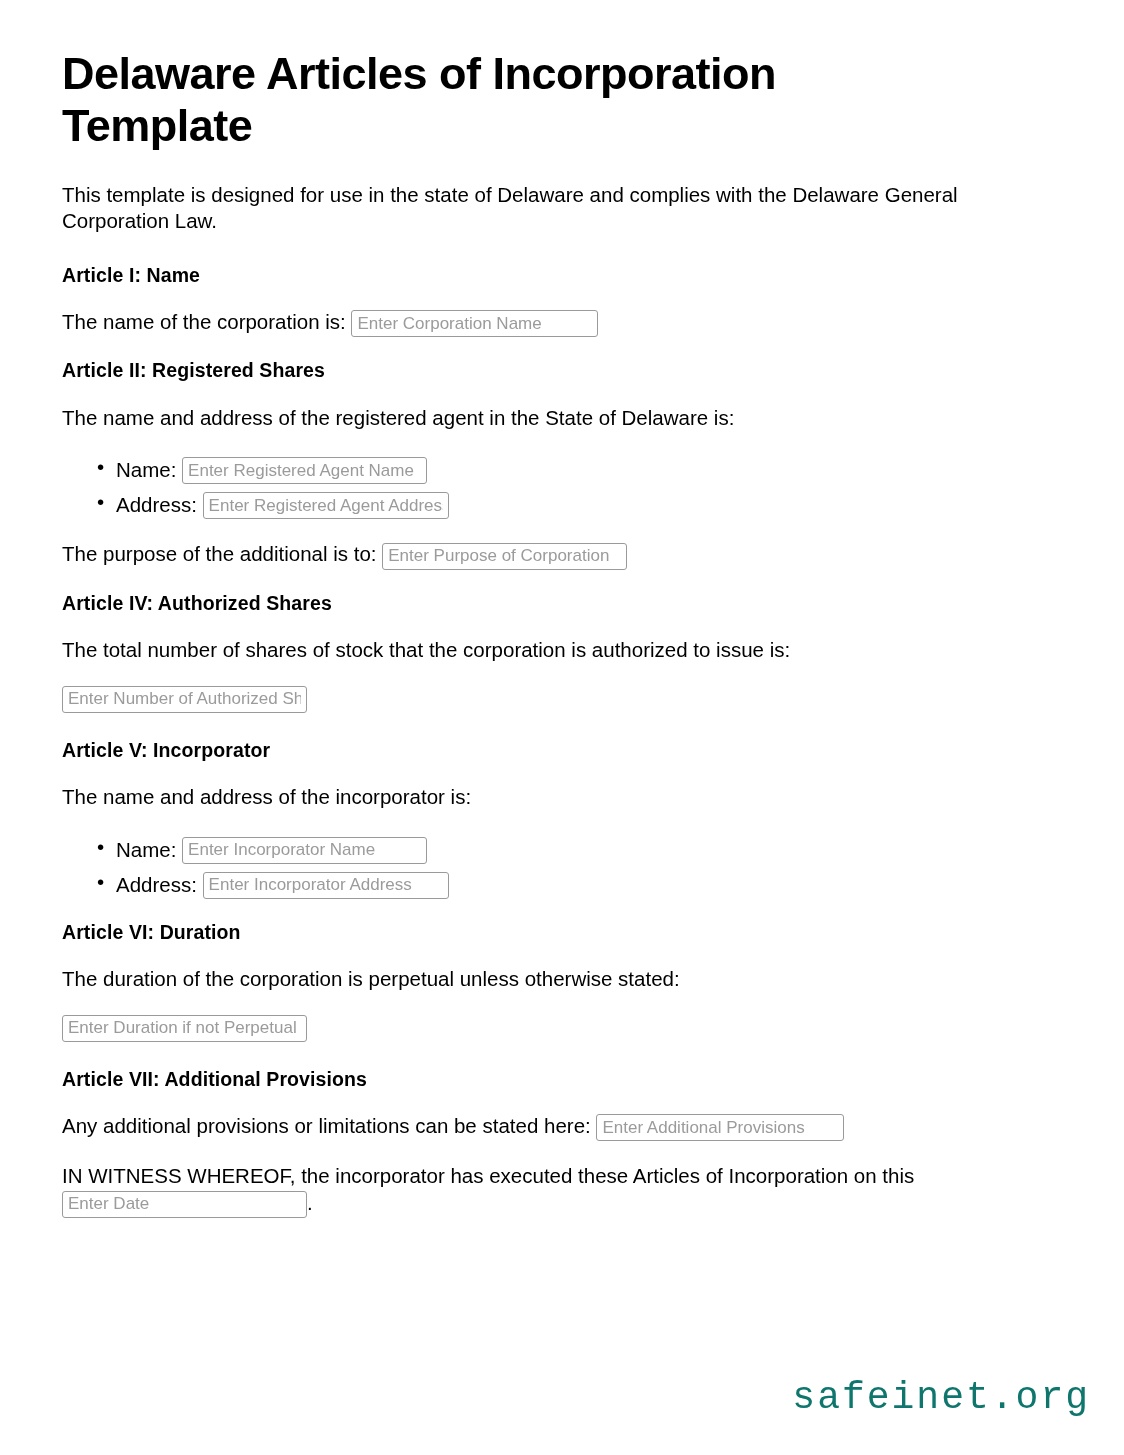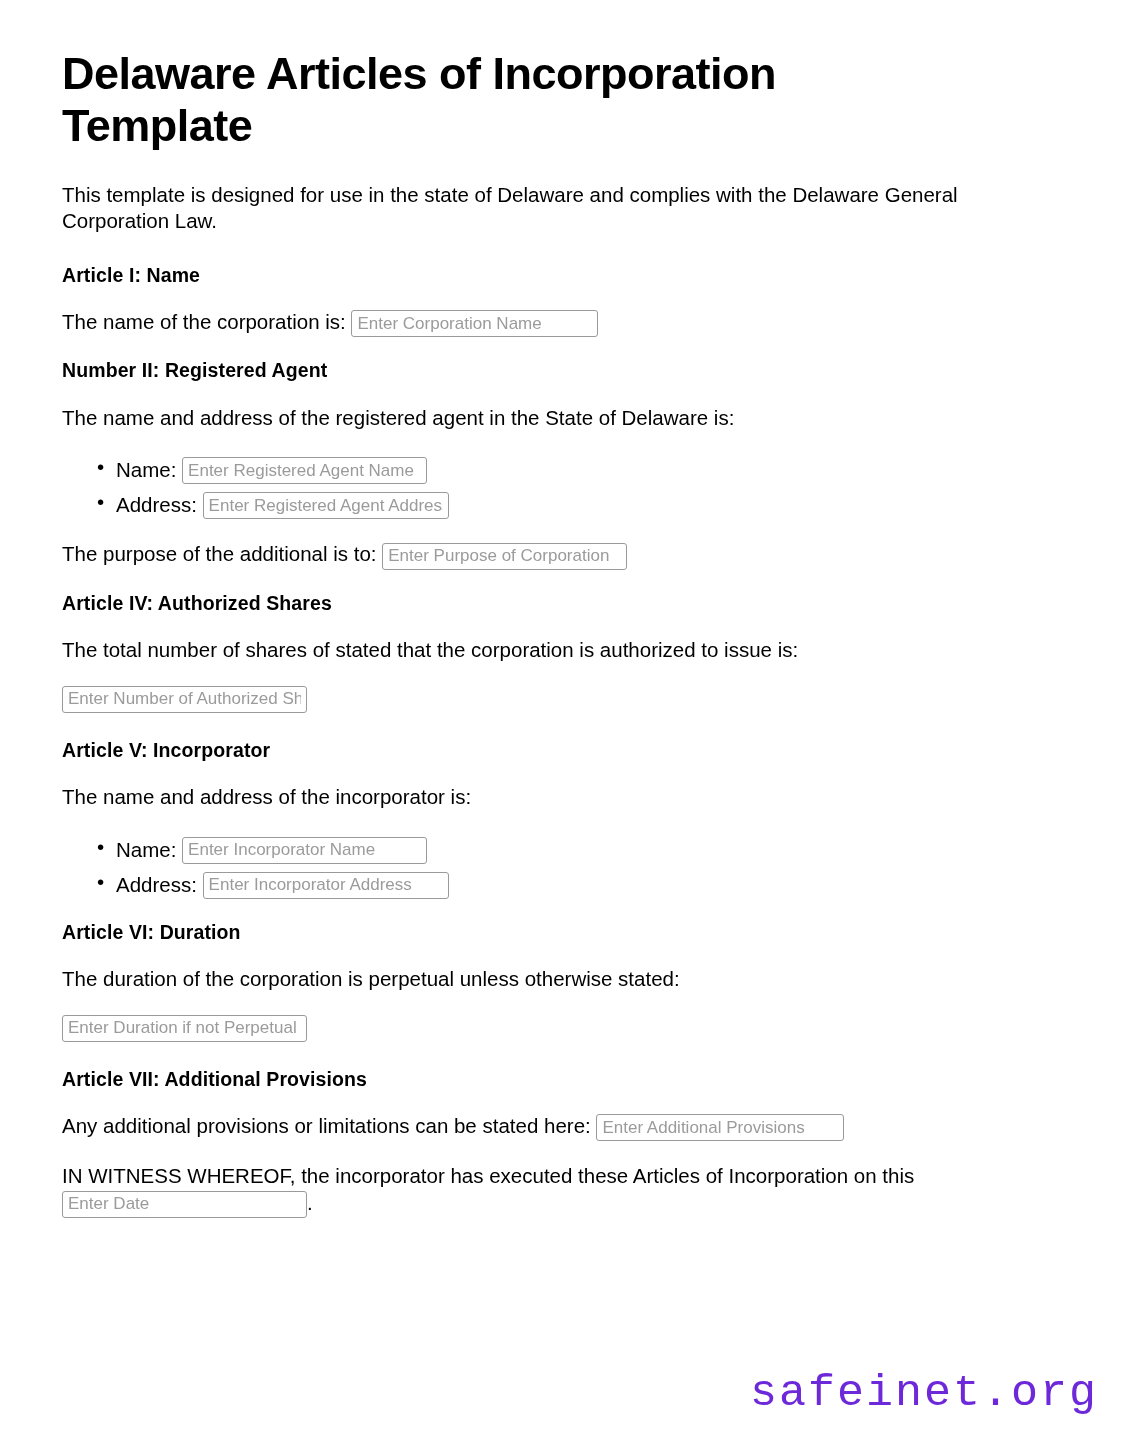--- a/index.html
+++ b/index.html
@@ -121,66 +121,66 @@
   .sig-line {
     display: inline-block;
     width: 242px;
     border-bottom: 3px solid #1a1a1a;
     height: 14px;
     vertical-align: baseline;
     margin-left: 8px;
   }
   .watermark {
     position: absolute;
-    right: 26px;
+    right: 34px;
     bottom: 36px;
     font-family: "Liberation Mono", "DejaVu Sans Mono", monospace;
-    font-size: 45px;
+    font-size: 38px;
     letter-spacing: 2px;
-    color: #6d28d9;
+    color: #0f766e;
     white-space: nowrap;
   }
 </style>
 </head>
 <body>
 
 <div class="page">
 
   <h1 class="doc-title">Delaware Articles of Incorporation Template</h1>
 
   <p class="intro">This template is designed for use in the state of Delaware and complies with the Delaware General Corporation Law.</p>
 
   <h2 class="article-heading">Article I: Name</h2>
   <p class="body-text">
     <span>The name of the corporation is:</span>
     <input class="tmpl-input w-corp" type="text" placeholder="Enter Corporation Name" style="">
   </p>
 
-  <h2 class="article-heading">Number II: Registered Agent</h2>
+  <h2 class="article-heading">Article II: Registered Shares</h2>
   <p class="body-text tight">The name and address of the registered agent in the State of Delaware is:</p>
   <ul class="field-list">
     <li>
       <span class="bullet">•</span>
       <span class="lbl">Name:</span>
       <input class="tmpl-input w-agentname" type="text" placeholder="Enter Registered Agent Name" style="">
     </li>
     <li>
       <span class="bullet">•</span>
       <span class="lbl">Address:</span>
       <input class="tmpl-input w-agentaddr" type="text" placeholder="Enter Registered Agent Address" style="">
     </li>
   </ul>
 
   <p class="body-text">
     <span>The purpose of the additional is to:</span>
     <input class="tmpl-input w-purpose" type="text" placeholder="Enter Purpose of Corporation" style="">
   </p>
 
   <h2 class="article-heading">Article IV: Authorized Shares</h2>
-  <p class="body-text shares-line">The total number of shares of stated that the corporation is authorized to issue is:</p>
+  <p class="body-text shares-line">The total number of shares of stock that the corporation is authorized to issue is:</p>
   <div class="shares-input-row">
     <input class="tmpl-input w-shares" type="text" placeholder="Enter Number of Authorized Shares" style="">
   </div>
 
   <h2 class="article-heading">Article V: Incorporator</h2>
   <p class="body-text tight">The name and address of the incorporator is:</p>
   <ul class="field-list">
     <li>
       <span class="bullet">•</span>
       <span class="lbl">Name:</span>

